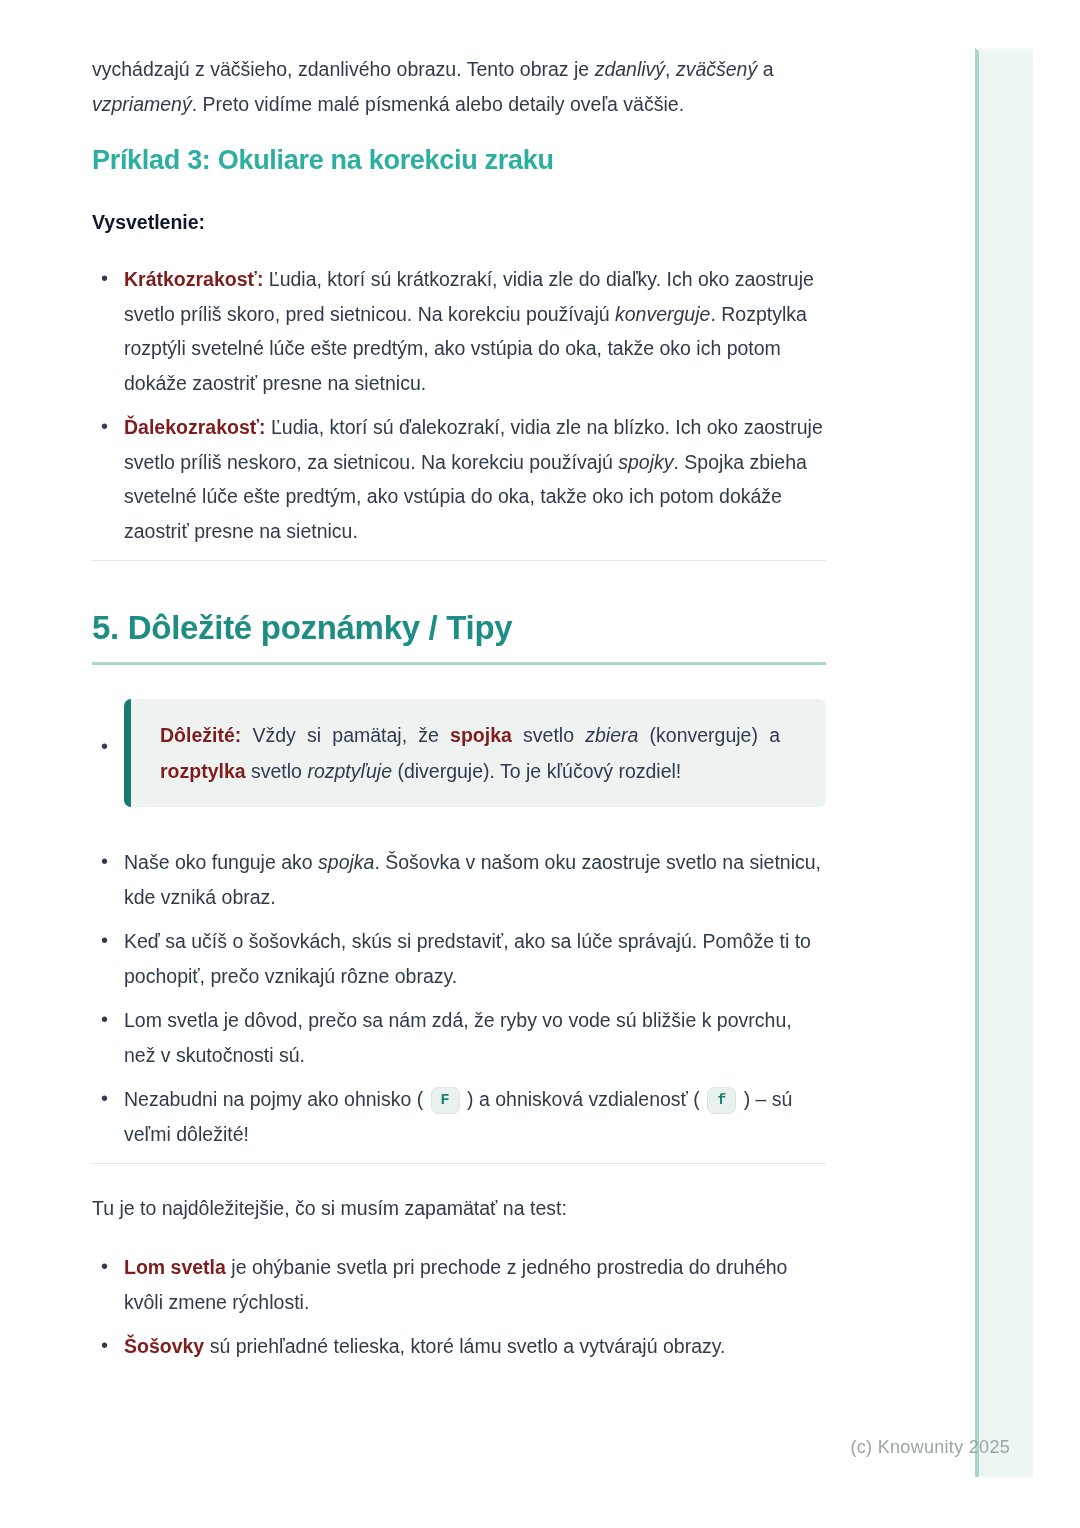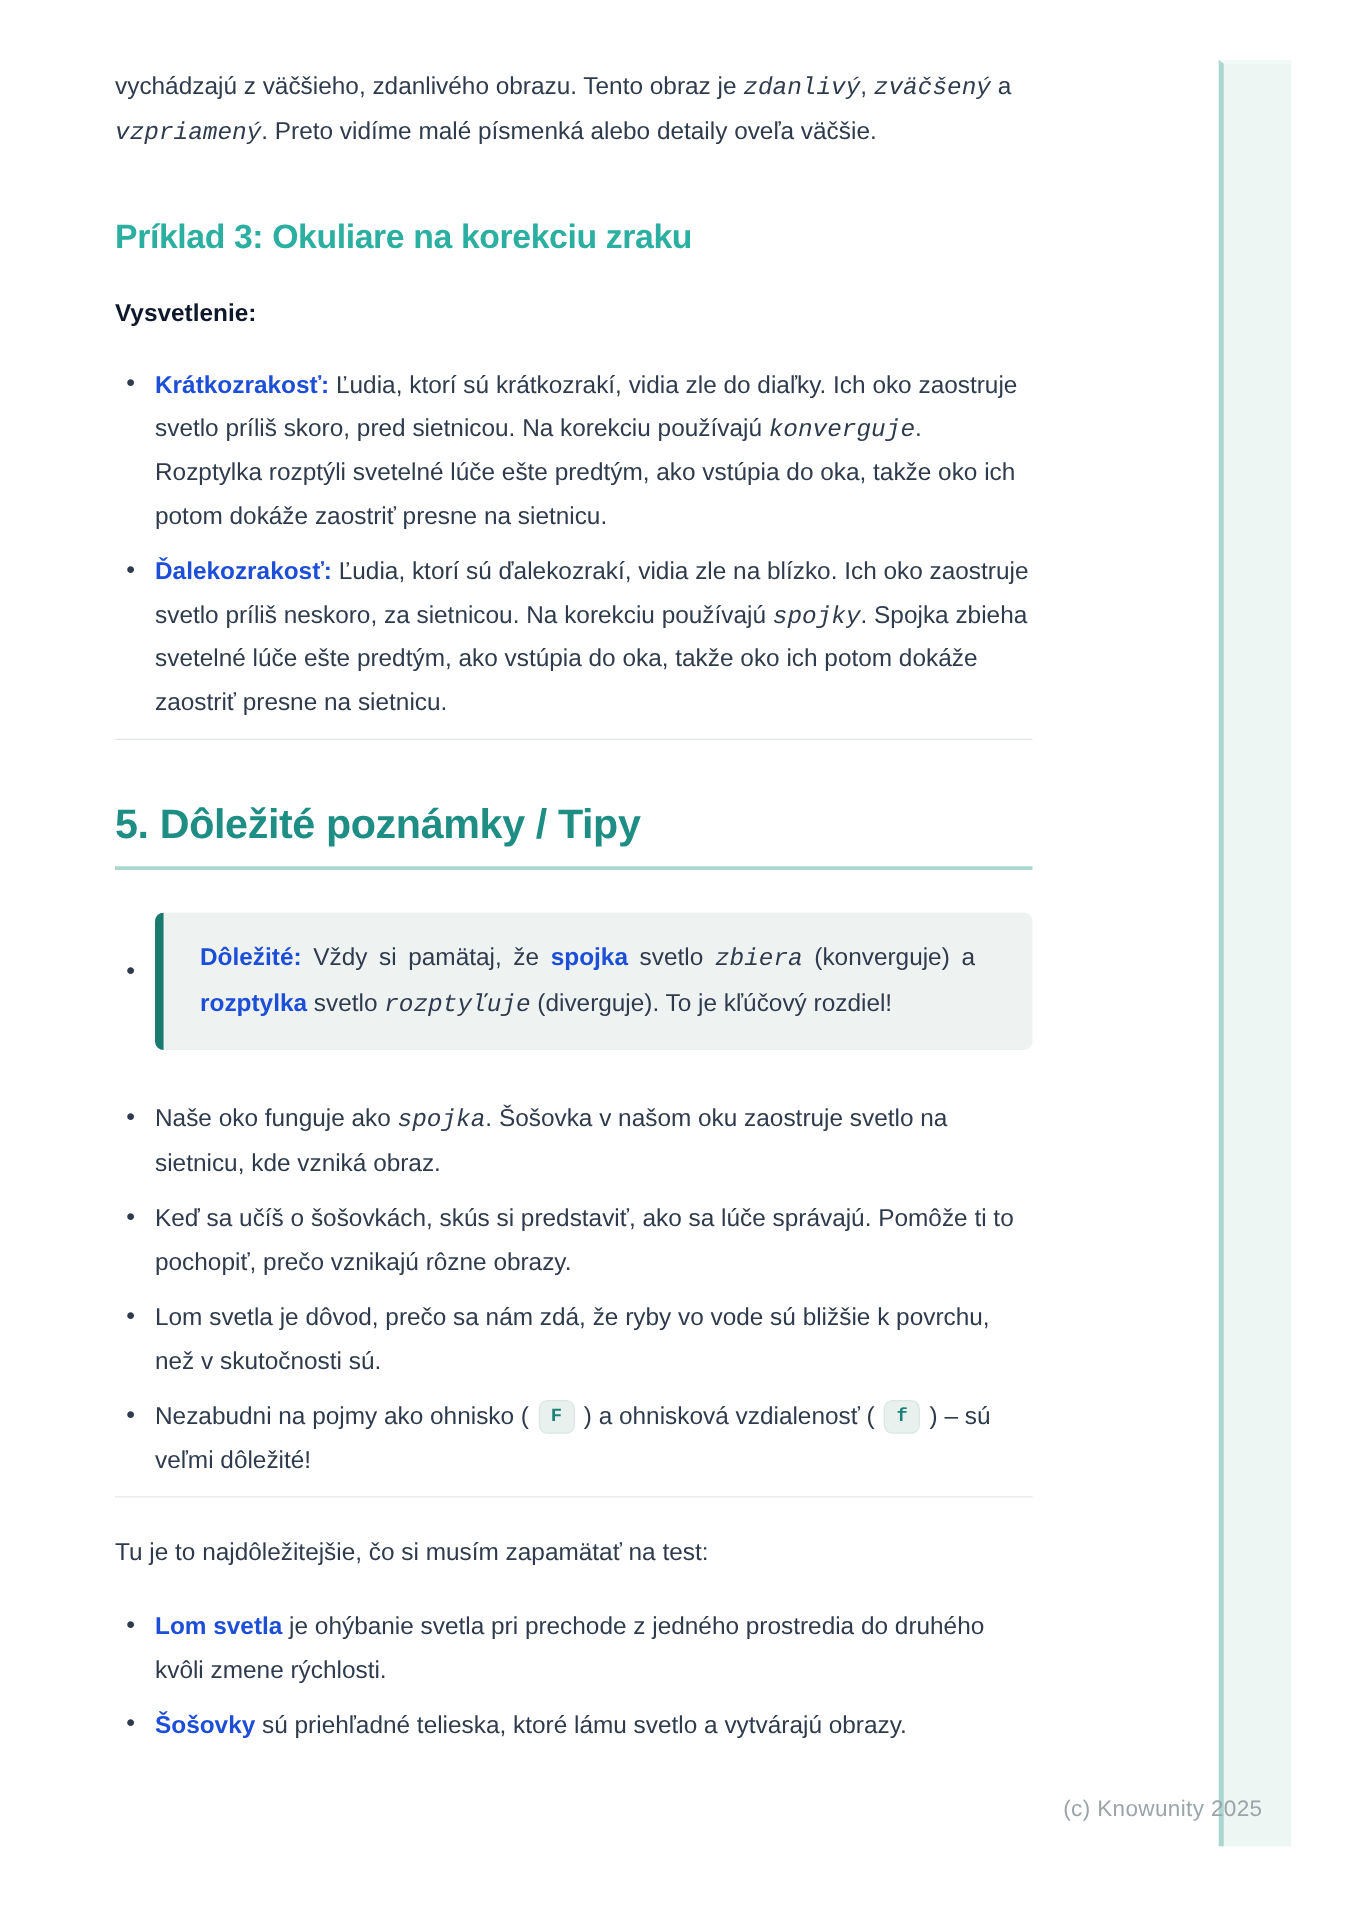--- a/index.html
+++ b/index.html
@@ -23,21 +23,21 @@
 
   .body {
     font-size: 19.5px;
     line-height: 35px;
     color: #2f3b4d;
   }
 
   .intro { margin-top: 52px; }
 
   h3.example-heading {
-    margin-top: 48px;
+    margin-top: 21px;
     font-size: 27px;
     line-height: 34px;
     font-weight: 700;
     color: #2bafa0;
     letter-spacing: -0.3px;
   }
 
   .label { margin-top: 28px; font-weight: 700; color: #0f172a; }
 
   ul.list { list-style: none; margin-top: 22px; }
@@ -85,22 +85,22 @@
   .callout-text {
     line-height: 36px;
     text-align: justify;
   }
 
   ul.notes-list { margin-top: 38px; }
   ul.summary-list { margin-top: 24px; }
 
   .lead { margin-top: 27px; }
 
-  .b { font-weight: 700; color: #1d4ed8; }
-  .i { font-style: italic; font-family: Liberation Mono, monospace; }
+  .b { font-weight: 700; color: #7f1d1d; }
+  .i { font-style: italic; }
 
   .code {
     display: inline-block;
     font-family: "Liberation Mono", "DejaVu Sans Mono", monospace;
     font-size: 15px;
     font-weight: 700;
     line-height: 21px;
     color: #1d8276;
     background: #e9f1ef;
     border: 1px solid #d9e7e3;

